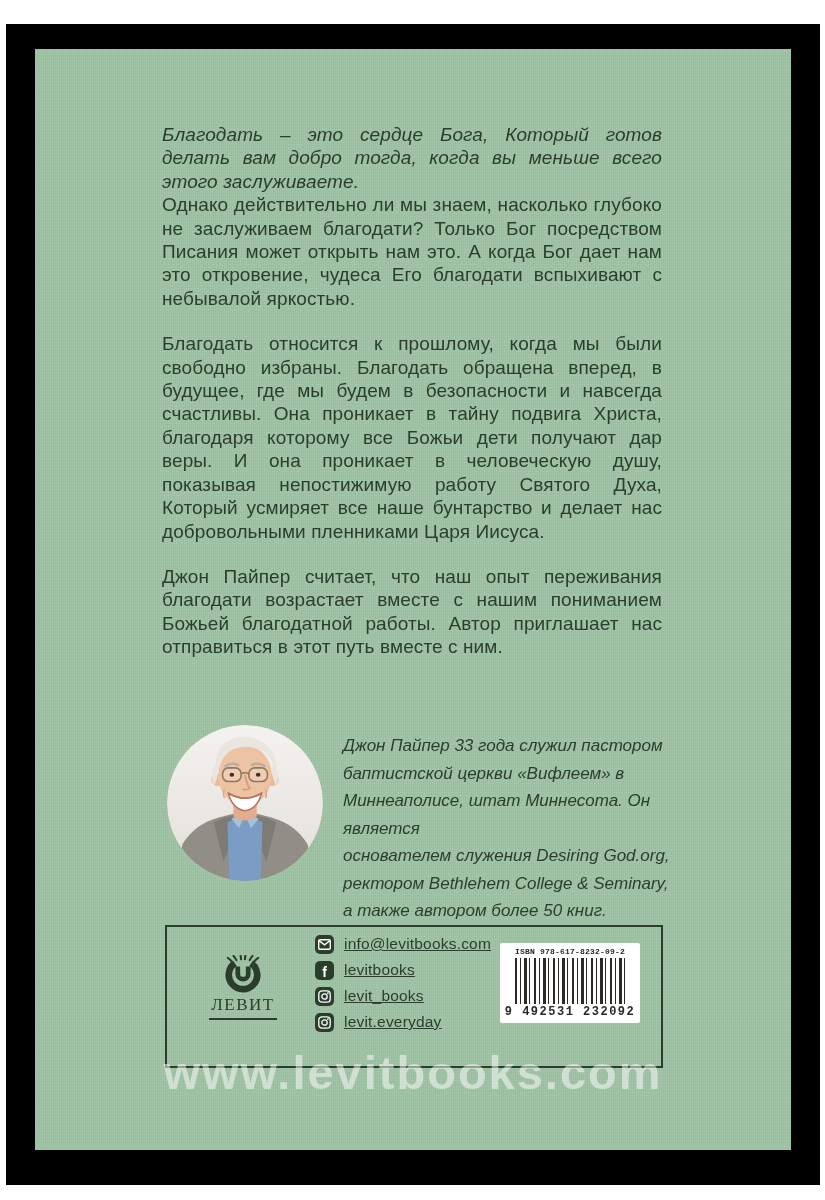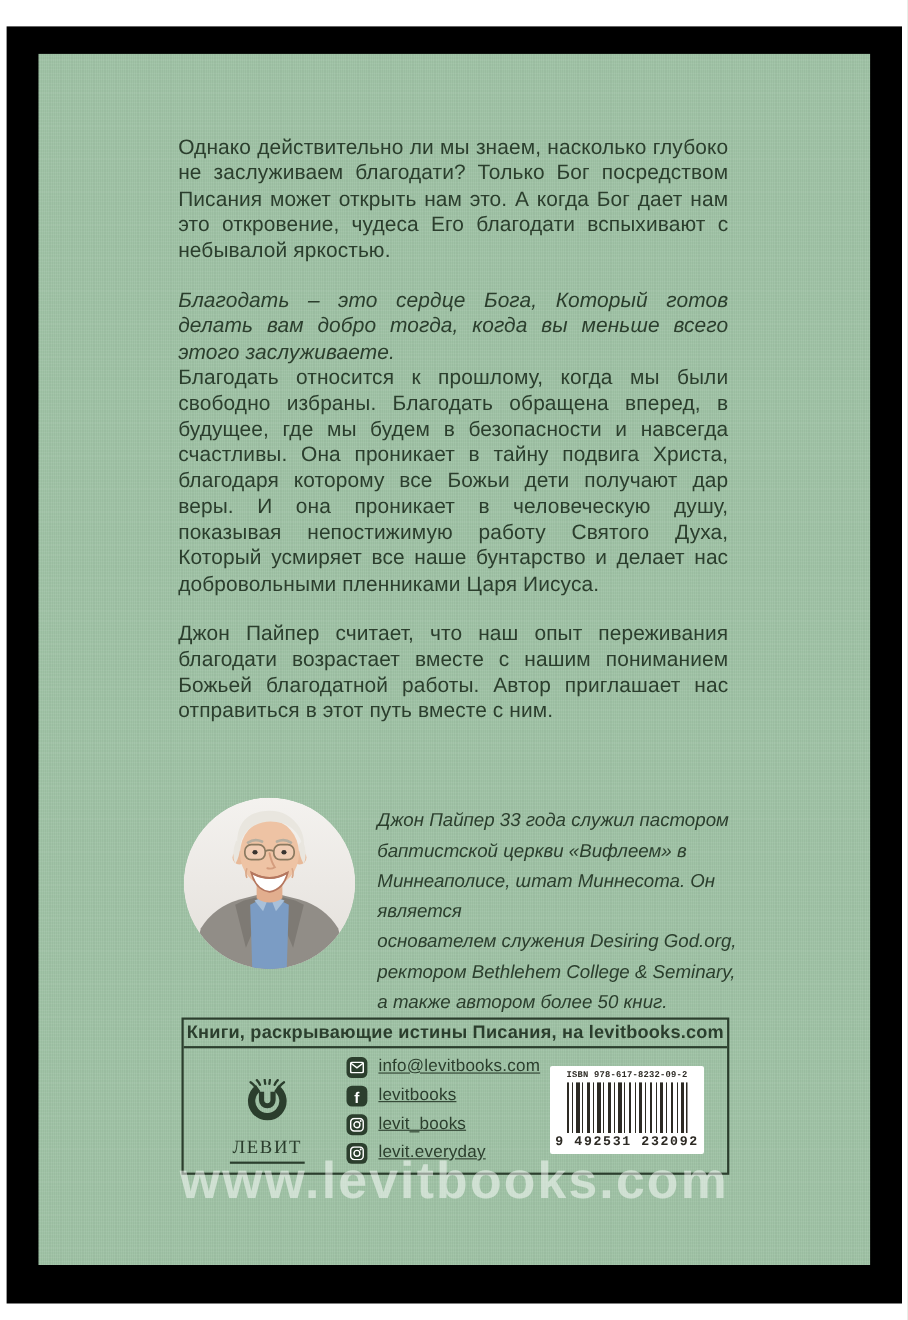--- a/index.html
+++ b/index.html
@@ -42,21 +42,21 @@
   .banner{
     box-sizing:border-box;height:26px;border-bottom:2px solid #2b3e2d;
     display:flex;align-items:center;justify-content:center;
     font-weight:bold;font-size:16.5px;letter-spacing:0.2px;
   }
   .pub-content{position:relative;width:100%;height:113px;}
 
   .logo{position:absolute;left:41px;top:28px;width:70px;text-align:center;}
   .logo svg{display:block;margin:0 auto;}
   .logo-text{
-    display:inline-block;margin-top:14px;padding:0 2px 3px 2px;
+    display:inline-block;margin-top:2px;padding:0 2px 3px 2px;
     font-family:"Liberation Serif",serif;font-size:17px;letter-spacing:1.5px;
     border-bottom:2px solid #2b3e2d;
   }
 
   .contacts{position:absolute;left:148px;top:8px;display:flex;flex-direction:column;gap:7px;}
   .contact-row{display:flex;align-items:flex-start;gap:10px;height:19px;text-decoration:underline;}
   .cicon{
     width:19px;height:19px;border-radius:5px;background:#2b3e2d;
     display:flex;align-items:center;justify-content:center;flex:0 0 auto;
   }
@@ -92,22 +92,22 @@
     color:rgba(255,255,255,0.5);pointer-events:none;
   }
 </style>
 </head>
 <body>
 
 <div class="cover">
   <div class="panel">
 
     <div class="body-text">
+      <p class="para quote">Благодать – это сердце Бога, Который готов делать вам добро тогда, когда вы меньше всего этого заслуживаете.</p>
       <p class="para">Однако действительно ли мы знаем, насколько глубоко не заслуживаем благодати? Только Бог посредством Писания может открыть нам это. А когда Бог дает нам это откровение, чудеса Его благодати вспыхивают с небывалой яркостью.</p>
-      <p class="para quote">Благодать – это сердце Бога, Который готов делать вам добро тогда, когда вы меньше всего этого заслуживаете.</p>
       <p class="para">Благодать относится к прошлому, когда мы были свободно избраны. Благодать обращена вперед, в будущее, где мы будем в безопасности и навсегда счастливы. Она проникает в тайну подвига Христа, благодаря которому все Божьи дети получают дар веры. И она проникает в человеческую душу, показывая непостижимую работу Святого Духа, Который усмиряет все наше бунтарство и делает нас добровольными пленниками Царя Иисуса.</p>
       <p class="para">Джон Пайпер считает, что наш опыт переживания благодати возрастает вместе с нашим пониманием Божьей благодатной работы. Автор приглашает нас отправиться в этот путь вместе с ним.</p>
     </div>
 
     <div class="author">
       <div class="photo">
         <svg width="156" height="156" viewBox="0 0 160 160">
           <defs>
             <clipPath id="pc">
                 <circle cx="80" cy="80" r="80"></circle>
@@ -160,21 +160,20 @@
       </div>
       <div class="bio">Джон Пайпер 33 года служил пастором
 баптистской церкви «Вифлеем» в
 Миннеаполисе, штат Миннесота. Он является
 основателем служения Desiring God.org,
 ректором Bethlehem College &amp; Seminary,
 а также автором более 50 книг.</div>
     </div>
 
     <div class="pub-box">
-      <div class="banner">Книги, раскрывающие истины Писания, на levitbooks.com</div>
       <div class="pub-content">
 
         <div class="logo">
           <svg width="48" height="38" viewBox="0 0 48 40">
             <g fill="none" stroke="#2b3e2d" stroke-linecap="round">
               <path d="M15.4,8.7 A15 15 0 1 0 32.6,8.7" stroke-width="7" stroke-linecap="butt"></path>
               <path d="M18.5,12 L18.5,20 A5.5 5.5 0 0 0 29.5,20 L29.5,12" stroke-width="5" stroke-linecap="butt"></path>
               <path d="M13,8 Q11,5 8,3" stroke-width="2.2"></path>
               <path d="M17,5.5 Q16,3 14,1" stroke-width="2.2"></path>
               <path d="M22,4.5 L21.5,0.8" stroke-width="2.2"></path>

